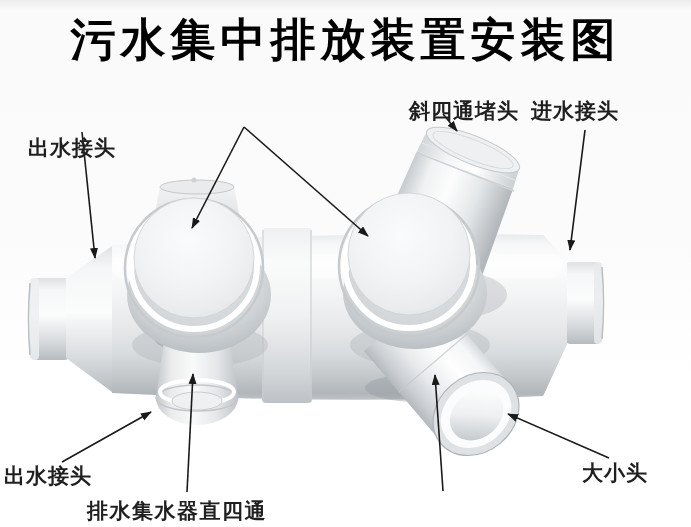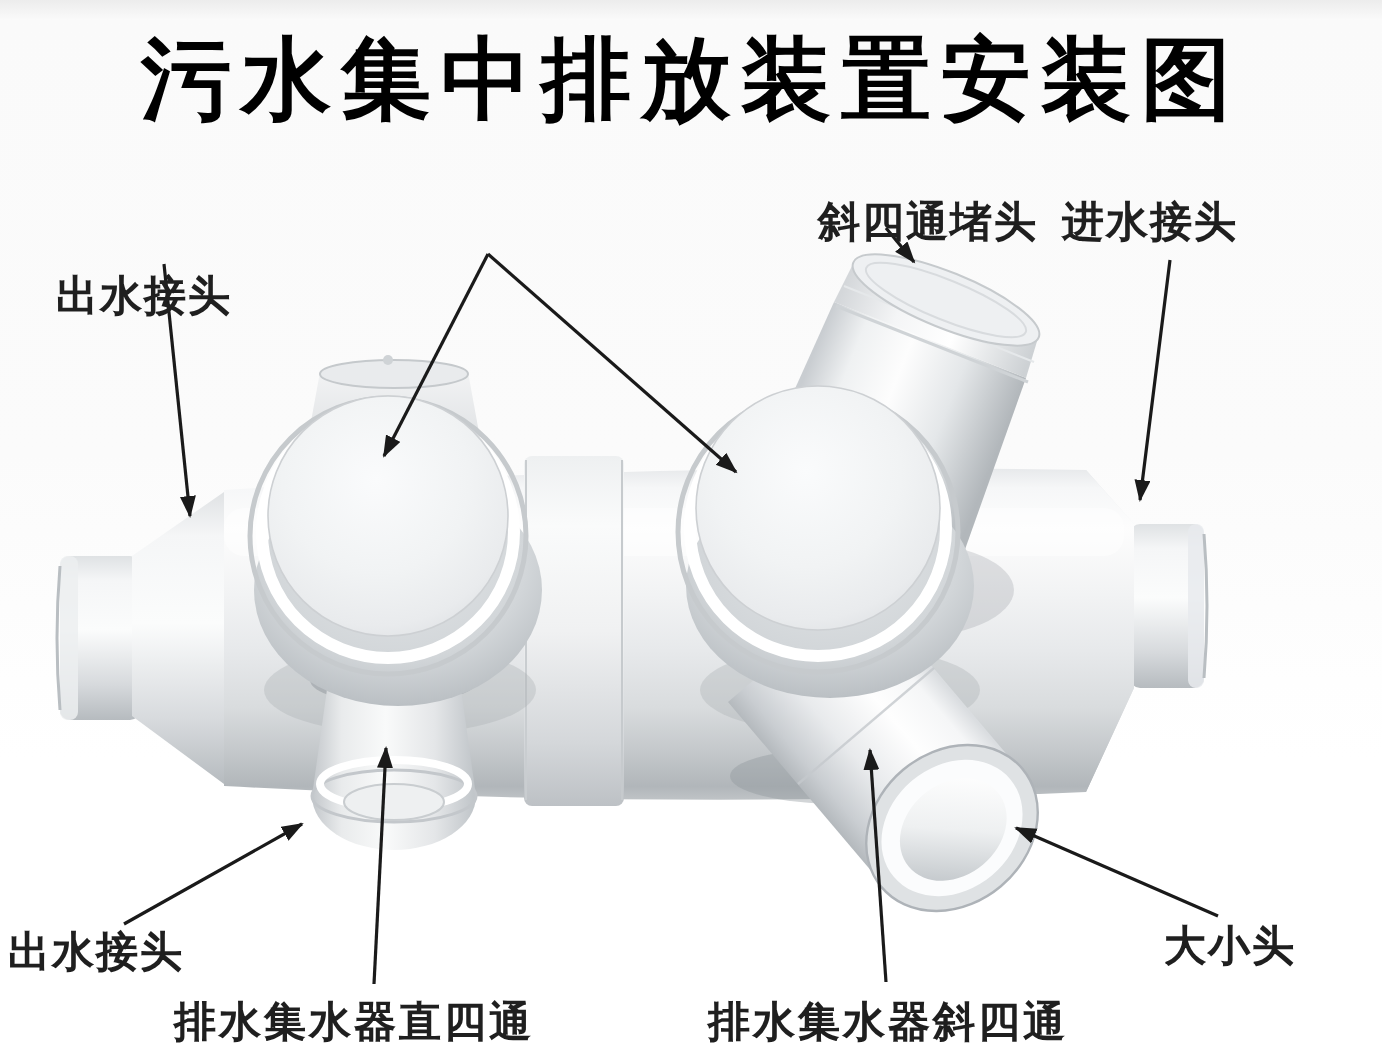--- a/index.html
+++ b/index.html
@@ -204,15 +204,14 @@
     </g>
   </svg>
 
   <div class="title">污水集中排放装置安装图</div>
 
   <div class="lbl lbl-outlet">出水接头</div>
   <div class="lbl lbl-oblique-plug">斜四通堵头</div>
   <div class="lbl lbl-inlet">进水接头</div>
   <div class="lbl lbl-straight-plug">出水接头</div>
   <div class="lbl lbl-straight-fourway">排水集水器直四通</div>
-  <div class="lbl lbl-oblique-fourway">排水集水器斜四通</div>
   <div class="lbl lbl-reducer">大小头</div>
 </div>
 
 </body></html>

